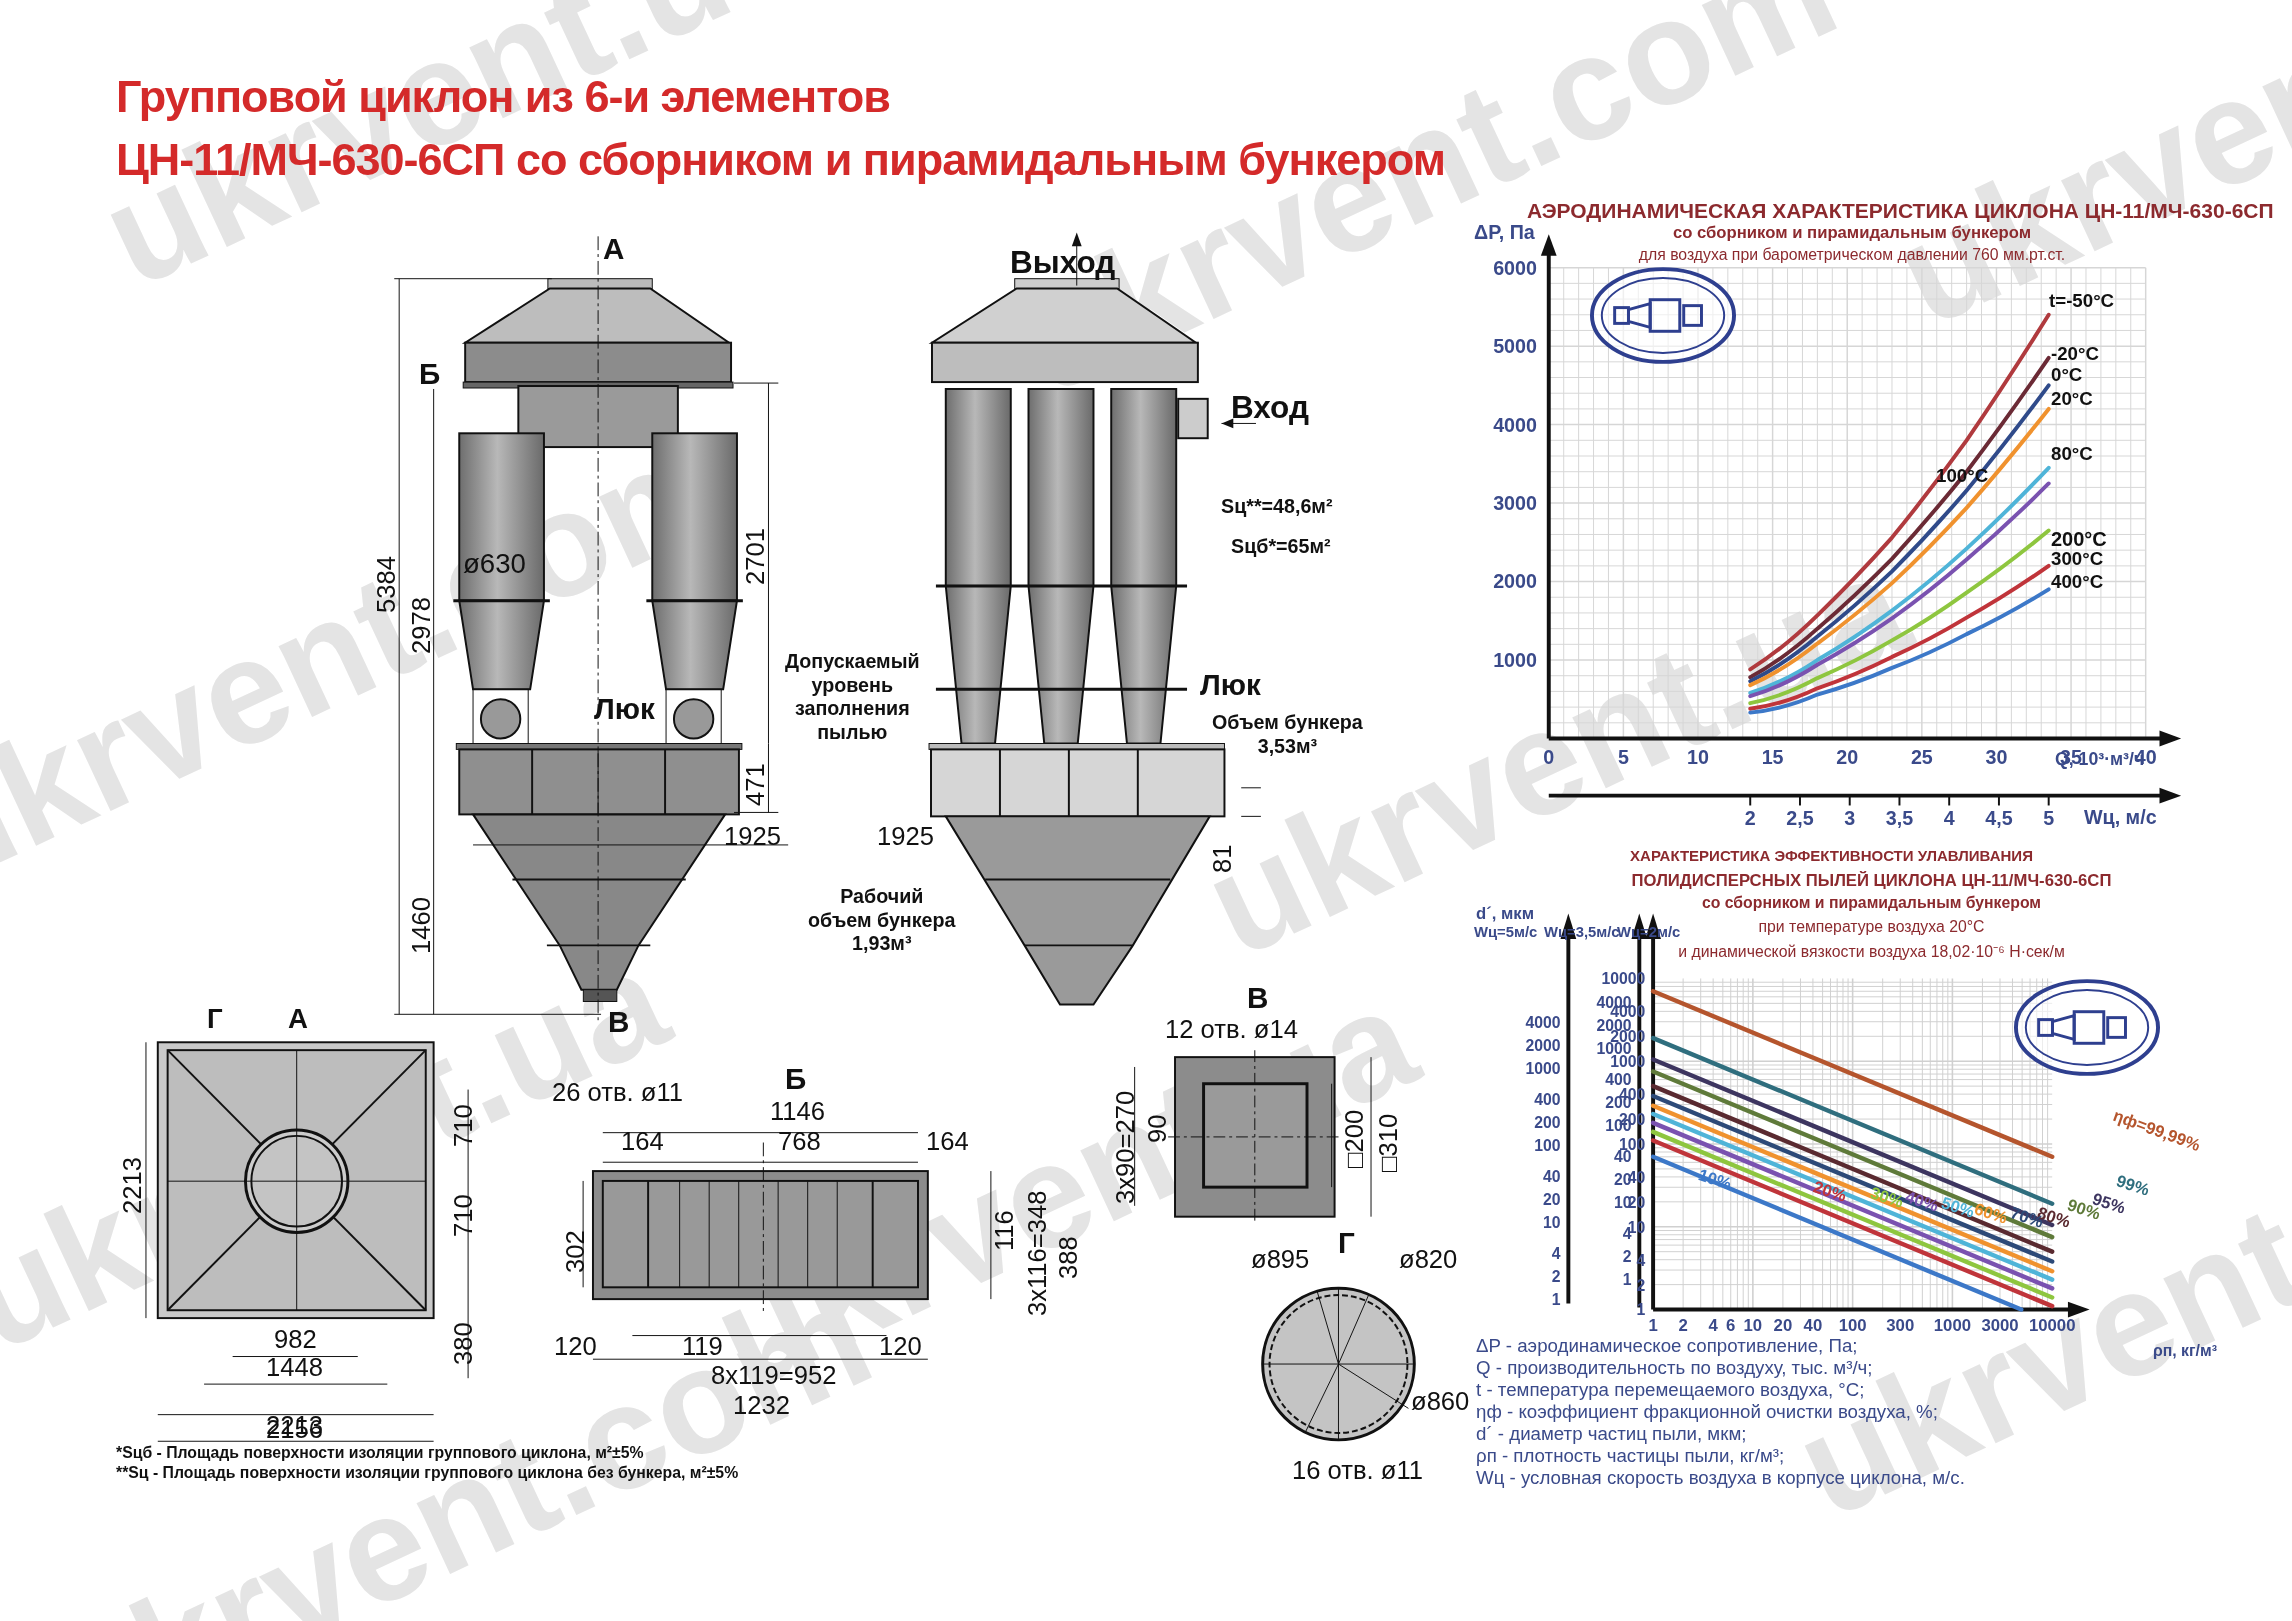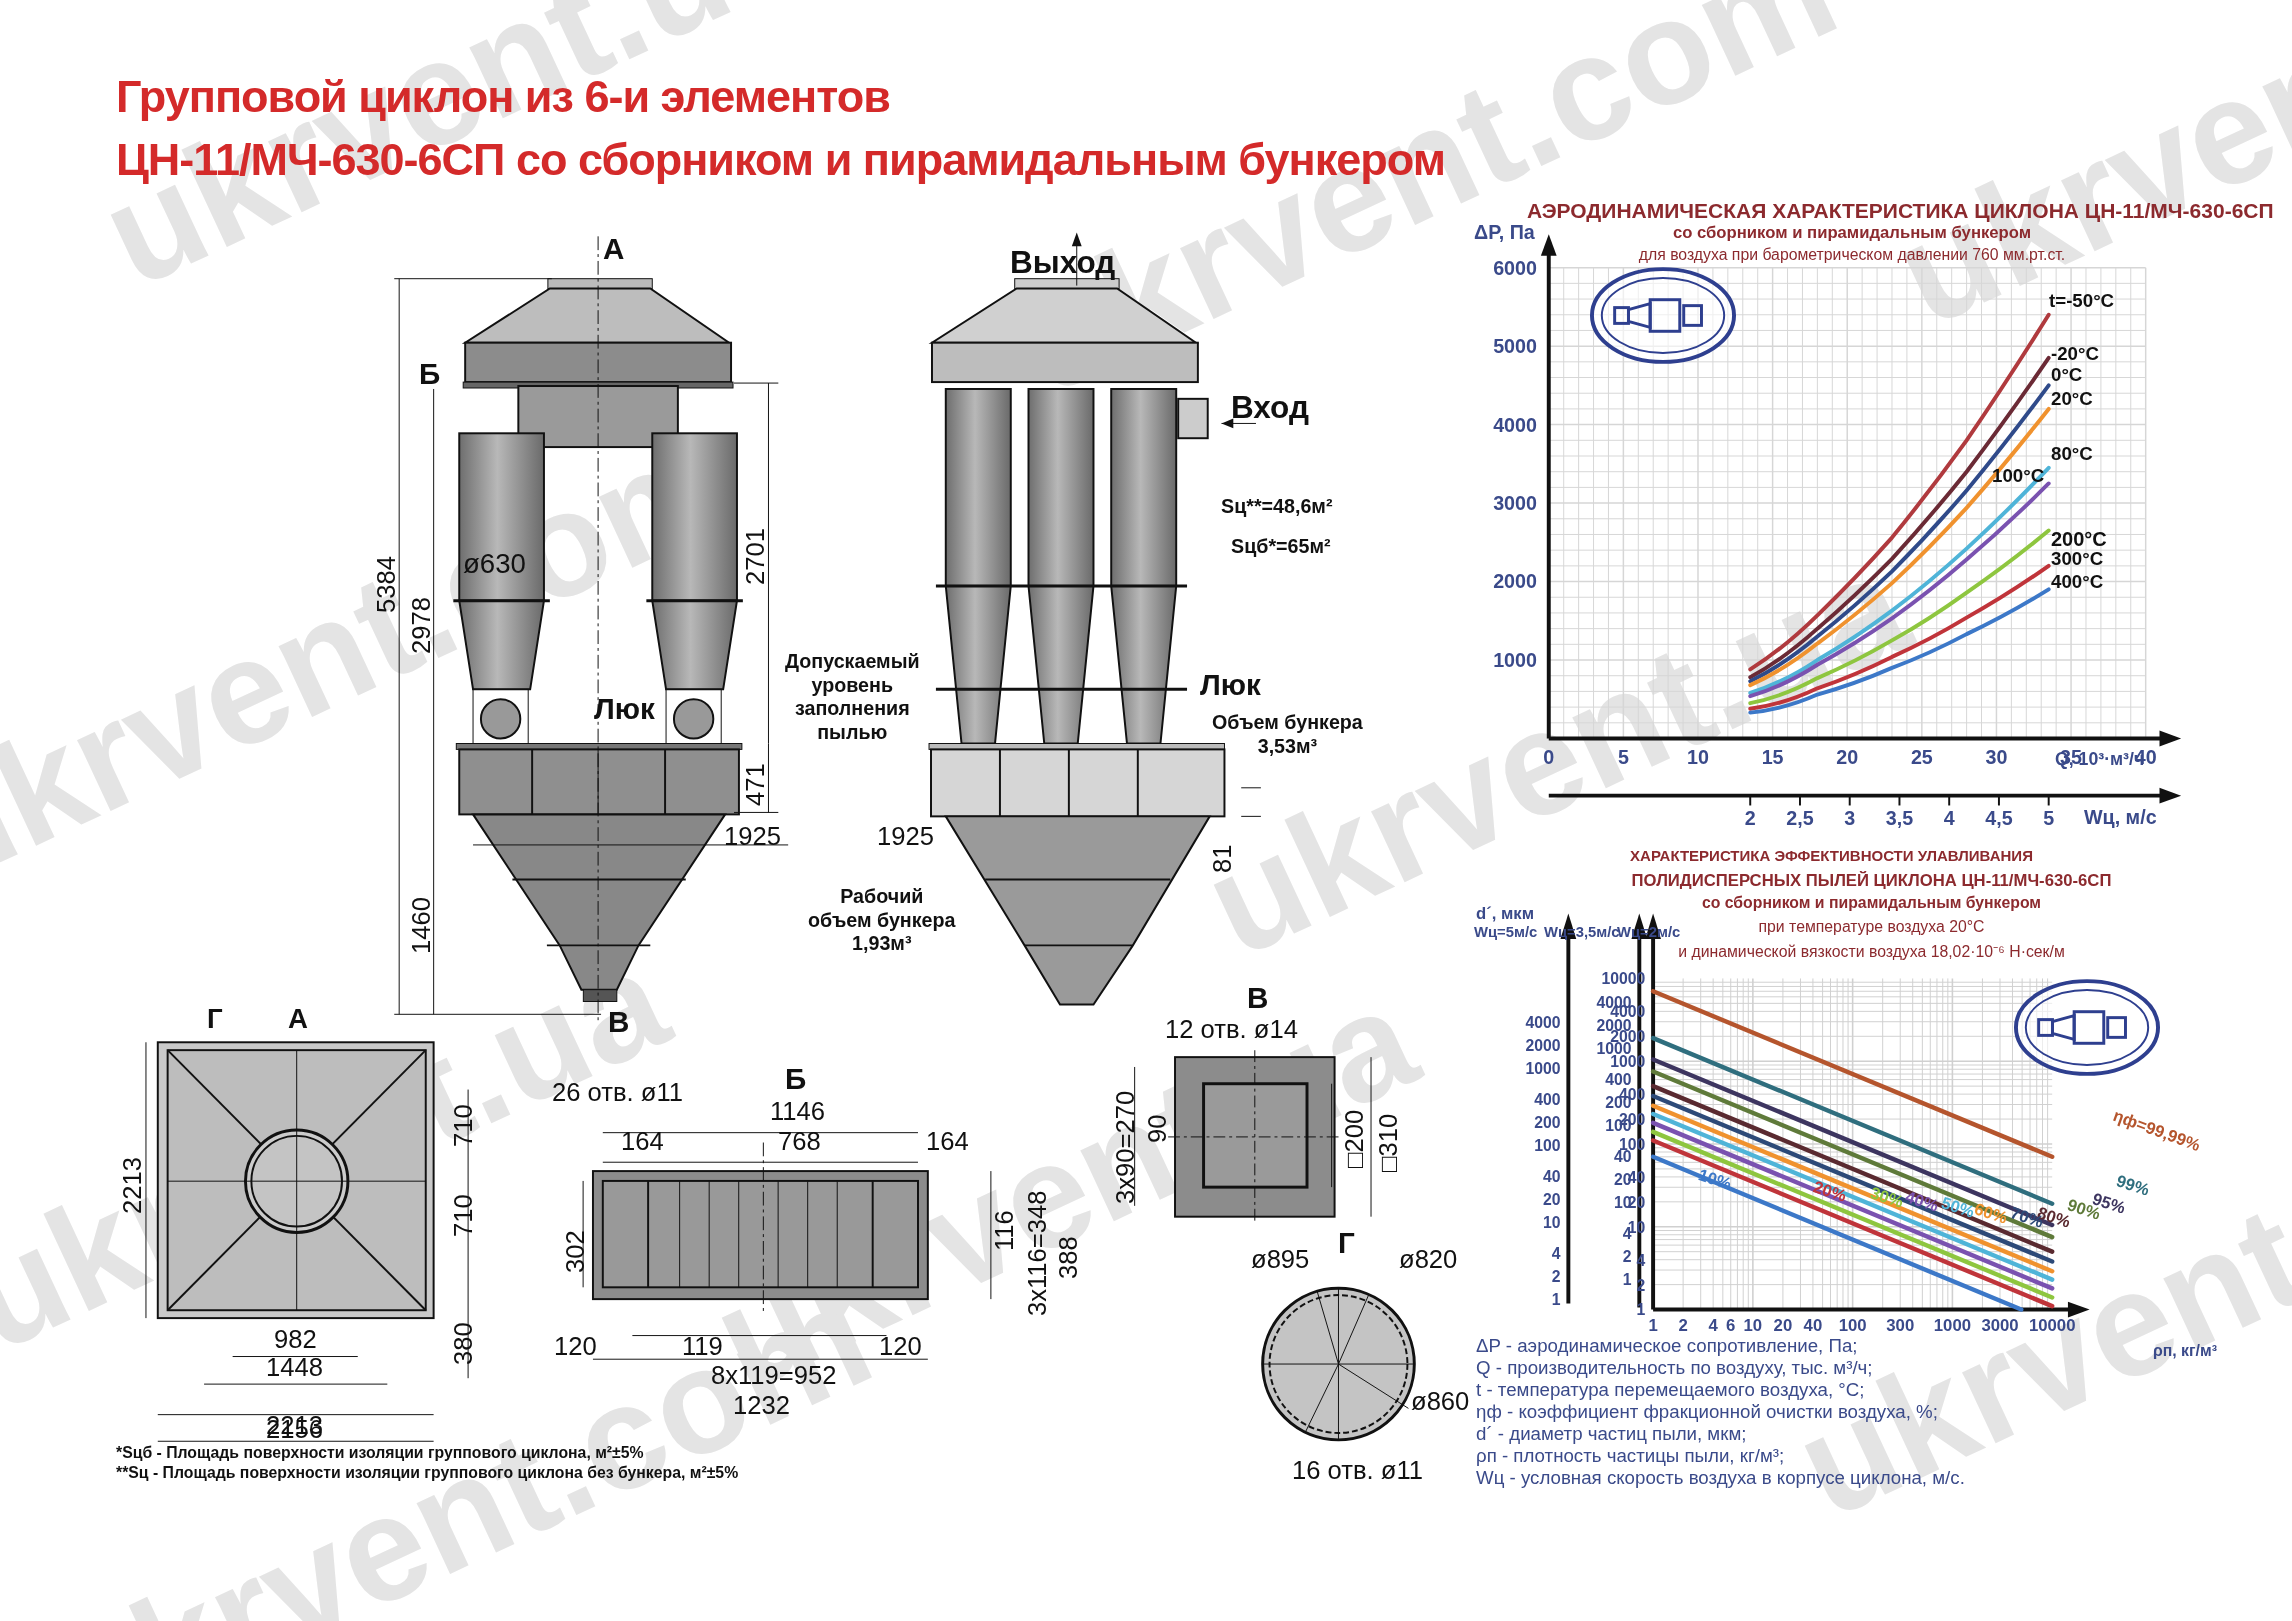--- a/index.html
+++ b/index.html
@@ -373,21 +373,21 @@
     <path d="M296.525,464.15 Q330.61249999999995,457.4033333333333 364.7,438.65666666666664 Q402.575,422.53666666666663 440.45,400.4166666666667 Q478.32500000000005,379.11833333333334 516.2,351.82 Q557.8625000000001,323.3516666666667 599.5250000000001,288.8833333333333" fill="none" stroke="#8ec63f" stroke-width="4" stroke-linecap="round"></path>
     <path d="M296.525,469.7266666666667 Q330.61249999999995,465.37 364.7,449.0133333333333 Q402.575,436.08 440.45,417.14666666666665 Q478.32500000000005,400.23 516.2,377.31333333333333 Q557.8625000000001,354.0233333333333 599.5250000000001,324.73333333333335" fill="none" stroke="#c0343a" stroke-width="4" stroke-linecap="round"></path>
     <path d="M296.525,473.71 Q330.61249999999995,470.5483333333333 364.7,455.38666666666666 Q402.575,444.84333333333336 440.45,428.3 Q478.32500000000005,414.1716666666667 516.2,394.04333333333335 Q557.8625000000001,374.33833333333337 599.5250000000001,348.6333333333333" fill="none" stroke="#3c78c8" stroke-width="4" stroke-linecap="round"></path>
   </svg>
 
 <div class="lbl" style="left:2049px;top:290px;font-size:18.7px;">t=-50°C</div>
 <div class="lbl" style="left:2051px;top:343px;font-size:18.7px;">-20°C</div>
 <div class="lbl" style="left:2051px;top:364px;font-size:18.7px;">0°C</div>
 <div class="lbl" style="left:2051px;top:388px;font-size:18.7px;">20°C</div>
 <div class="lbl" style="left:2051px;top:443px;font-size:18.7px;">80°C</div>
-<div class="lbl" style="left:1992px;top:465px;font-size:18.7px;">100°C</div>
+<div class="lbl" style="left:1936px;top:465px;font-size:18.7px;">100°C</div>
 <div class="lbl" style="left:2051px;top:512px;font-size:20px;margin-top:16px;">200°C</div>
 <div class="lbl" style="left:2051px;top:548px;font-size:18.7px;">300°C</div>
 <div class="lbl" style="left:2051px;top:571px;font-size:18.7px;">400°C</div>
 
 <div class="abs" style="left:1589px;top:266px;width:148px;height:99px;z-index:3;">
   <svg width="148" height="99" style="position:absolute;left:0;top:0;" viewBox="0 0 150 100">
     <ellipse cx="75" cy="50" rx="72" ry="47" fill="#fff" fill-opacity="0.6" stroke="#2e3f8f" stroke-width="4"></ellipse>
     <ellipse cx="75" cy="50" rx="62" ry="38" fill="none" stroke="#2e3f8f" stroke-width="2"></ellipse>
     <rect x="62" y="34" width="30" height="32" fill="none" stroke="#2e3f8f" stroke-width="3"></rect>
     <polygon points="62,38 40,44 40,56 62,62" fill="none" stroke="#2e3f8f" stroke-width="3"></polygon>

